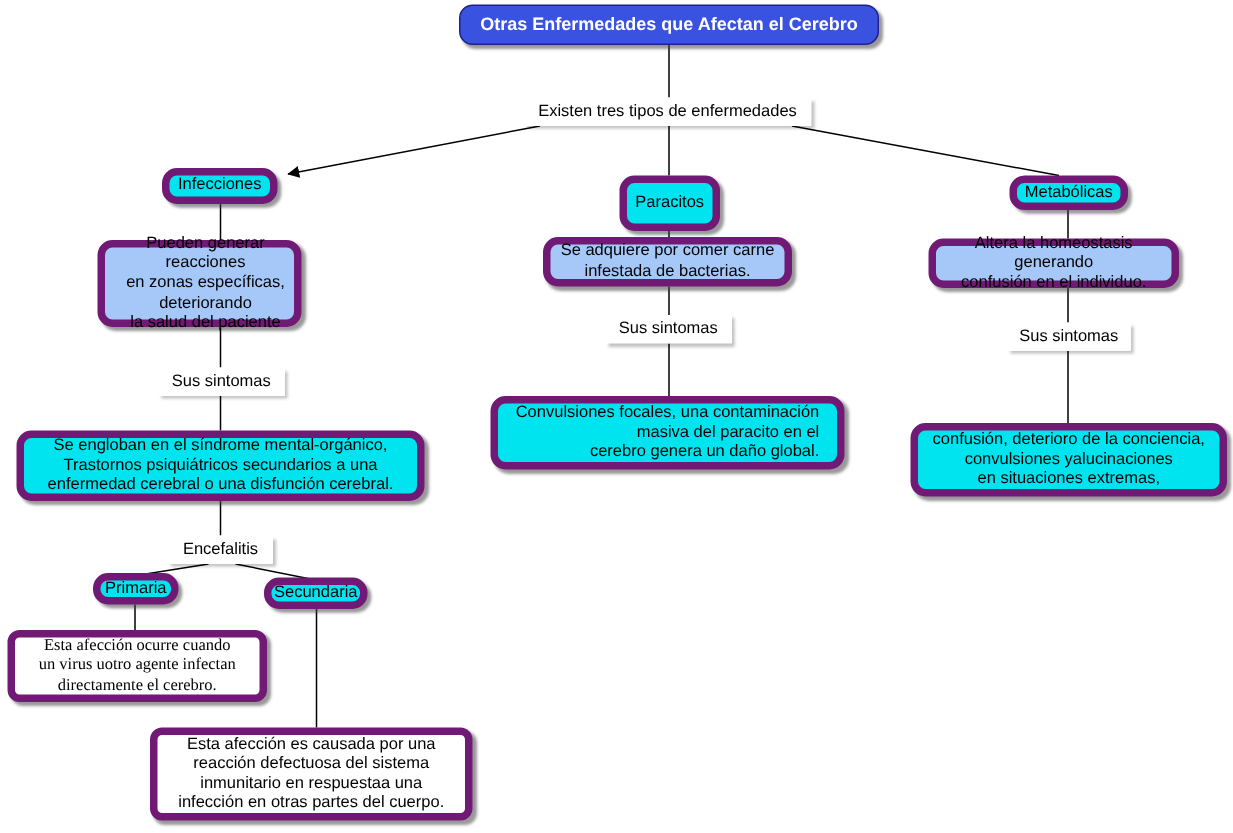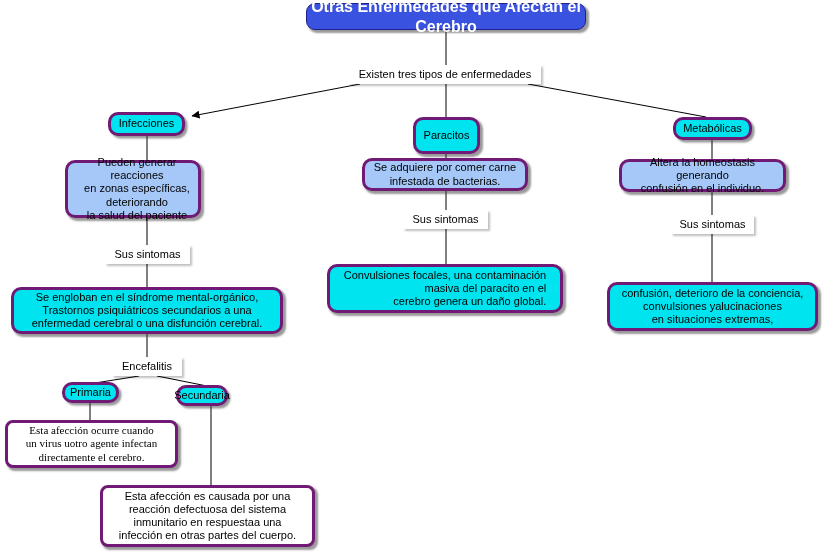--- a/index.html
+++ b/index.html
@@ -7,25 +7,25 @@
   body { font-family:"Liberation Sans", sans-serif; }
   .canvas {
     position:relative; width:822px; height:555px; background:#ffffff; overflow:hidden;
   }
   svg.edges { position:absolute; left:0; top:0; width:822px; height:555px; }
   .node {
     position:absolute; display:flex; align-items:center; justify-content:center;
     text-align:center; white-space:pre-line; font-size:11px; line-height:1.2; color:#000;
   }
   .concept {
-    border:3px solid #701a75; border-radius:10px; padding:2px 4px;
+    border:5px solid #701a75; border-radius:10px; padding:2px 4px;
     box-shadow:2.5px 2.5px 2px rgba(70,70,70,0.55);
   }
   .root {
-    background:var(--root-bg,#3a52e0); color:#ffffff; font-weight:bold; font-size:16px;
+    background:var(--root-bg,#3a52e0); color:#ffffff; font-weight:bold; font-size:12px;
     border:1px solid #20208a; border-radius:9px;
   }
   .cyan { background:var(--concept-bg,#00e4f0); }
   .lightblue { background:var(--desc-bg,#a5c8f8); }
   .white { background:var(--white-bg,#ffffff); border-radius:8px; }
   .linking {
     background:#ffffff; padding:1px 4px;
     box-shadow:2px 2px 2px rgba(0,0,0,0.25);
   }
 </style>
@@ -78,21 +78,21 @@
   <div class="node linking" style="left:105px; top:245px; width:85px; height:19px;">Sus sintomas</div>
 
   <div class="node concept cyan" style="left:11px; top:287px; width:272px; height:47px;">Se engloban en el síndrome mental-orgánico,
 Trastornos psiquiátricos secundarios a una
 enfermedad cerebral o una disfunción cerebral.</div>
 
   <div class="node linking" style="left:112px; top:357px; width:70px; height:19px;">Encefalitis</div>
 
   <div class="node concept cyan" style="left:62px; top:382px; width:57px; height:21px;">Primaria</div>
 
-  <div class="node concept cyan" style="left:176px; top:385px; width:52px; height:21px;">Secundaria</div>
+  <div class="node concept cyan" style="left:176px; top:385px; width:69px; height:21px;">Secundaria</div>
 
   <div class="node concept white" style="left:5px; top:420px; width:173px; height:48px;font-family:Liberation Serif, serif;">Esta afección ocurre cuando
 un virus uotro agente infectan
 directamente el cerebro.</div>
 
   <div class="node concept white" style="left:100px; top:485px; width:215px; height:62px;">Esta afección es causada por una
 reacción defectuosa del sistema
 inmunitario en respuestaa una
 infección en otras partes del cuerpo.</div>
 

